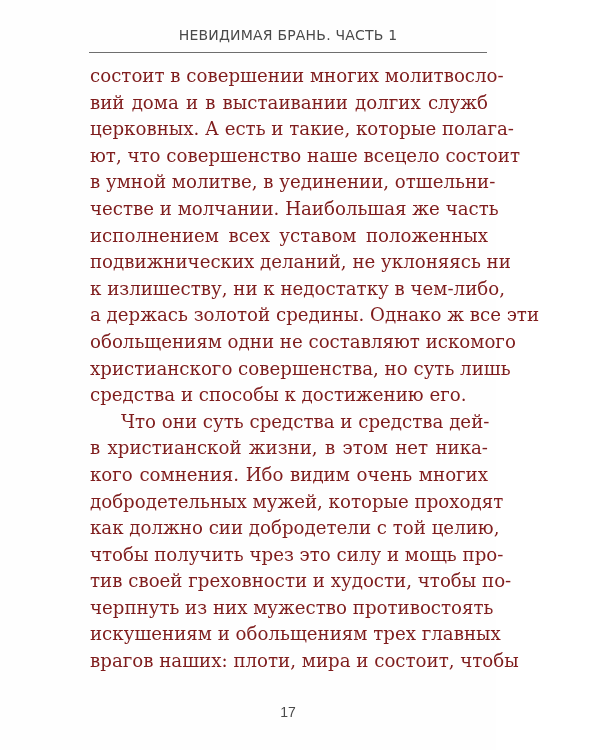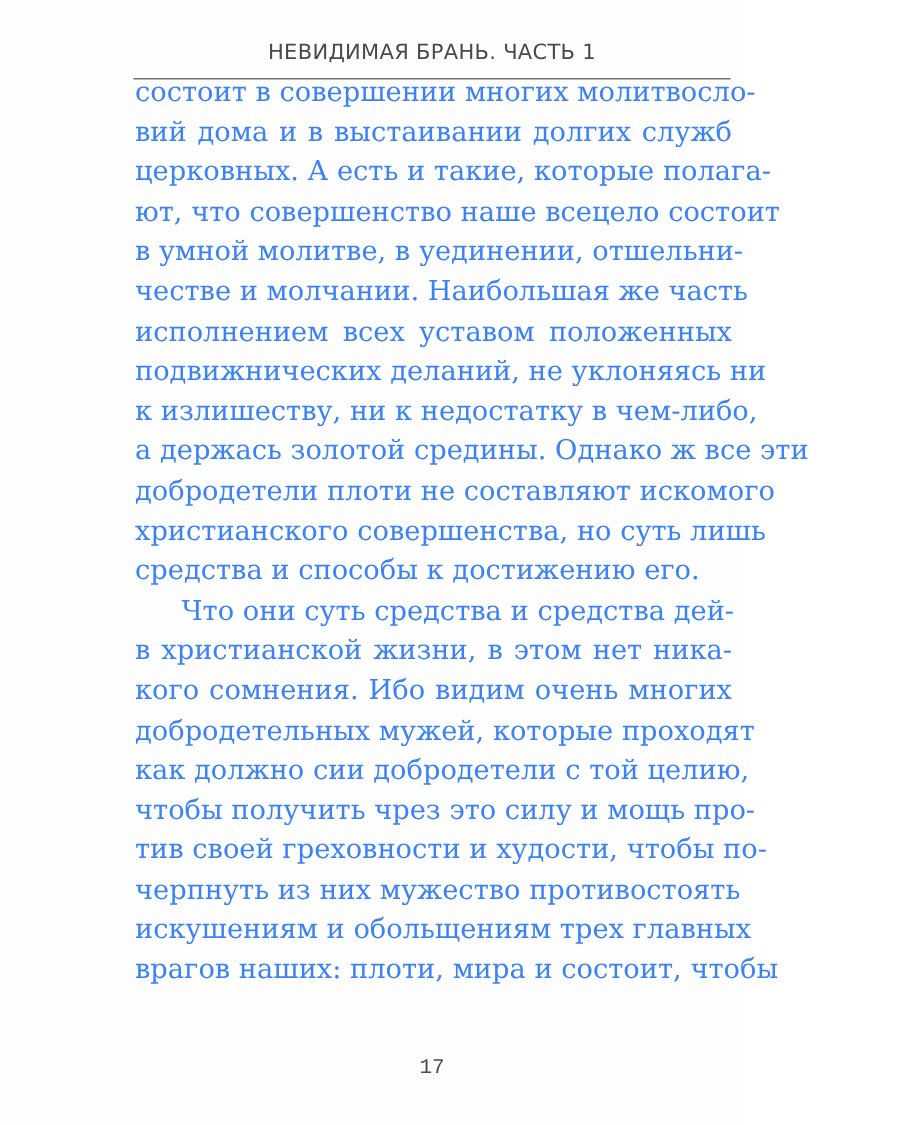--- a/index.html
+++ b/index.html
@@ -34,26 +34,26 @@
       position: absolute;
       left: 89px;
       width: 398px;
       top: 52px;
       height: 0;
       border-top: 1px solid #6e6e6e;
     }
     .body-text {
       position: absolute;
       left: 90px;
-      top: 49px;
+      top: 63px;
       width: 398px;
       font-family: "DejaVu Serif", serif;
       font-size: 18.2px;
       line-height: 26.6px;
-      color: #3b82f6;
+      color: #7f1d1d;
     }
     .line {
       display: block;
       white-space: nowrap;
       text-align: justify;
       text-align-last: justify;
       height: 26.6px;
       overflow: visible;
     }
     .line.last {
@@ -61,21 +61,21 @@
     }
     .line.indent {
       padding-left: 31px;
     }
     .page-number {
       position: absolute;
       left: 89px;
       width: 398px;
       top: 704px;
       text-align: center;
-      font-family: Liberation Mono, monospace;
+      font-family: Liberation Sans, sans-serif;
       font-size: 14px;
       color: #4a4a4a;
     }
   </style>
 </head>
 <body>
 
 <div class="page">
   <div class="running-head">НЕВИДИМАЯ БРАНЬ. ЧАСТЬ 1</div>
   <div class="head-rule"></div>
@@ -86,21 +86,21 @@
       <span class="line">состоит в совершении многих молитвосло-</span>
       <span class="line">вий дома и в выстаивании долгих служб</span>
       <span class="line">церковных. А есть и такие, которые полага-</span>
       <span class="line">ют, что совершенство наше всецело состоит</span>
       <span class="line">в умной молитве, в уединении, отшельни-</span>
       <span class="line">честве и молчании. Наибольшая же часть</span>
       <span class="line">исполнением всех уставом положенных</span>
       <span class="line">подвижнических деланий, не уклоняясь ни</span>
       <span class="line">к излишеству, ни к недостатку в чем-либо,</span>
       <span class="line">а держась золотой средины. Однако ж все эти</span>
-      <span class="line">добродетели плоти не составляют искомого</span>
+      <span class="line">обольщениям одни не составляют искомого</span>
       <span class="line">христианского совершенства, но суть лишь</span>
       <span class="line last">средства и способы к достижению его.</span>
     </div>
 
     <div>
       <span class="line indent">Что они суть средства и средства дей-</span>
       <span class="line">в христианской жизни, в этом нет ника-</span>
       <span class="line">кого сомнения. Ибо видим очень многих</span>
       <span class="line">добродетельных мужей, которые проходят</span>
       <span class="line">как должно сии добродетели с той целию,</span>

